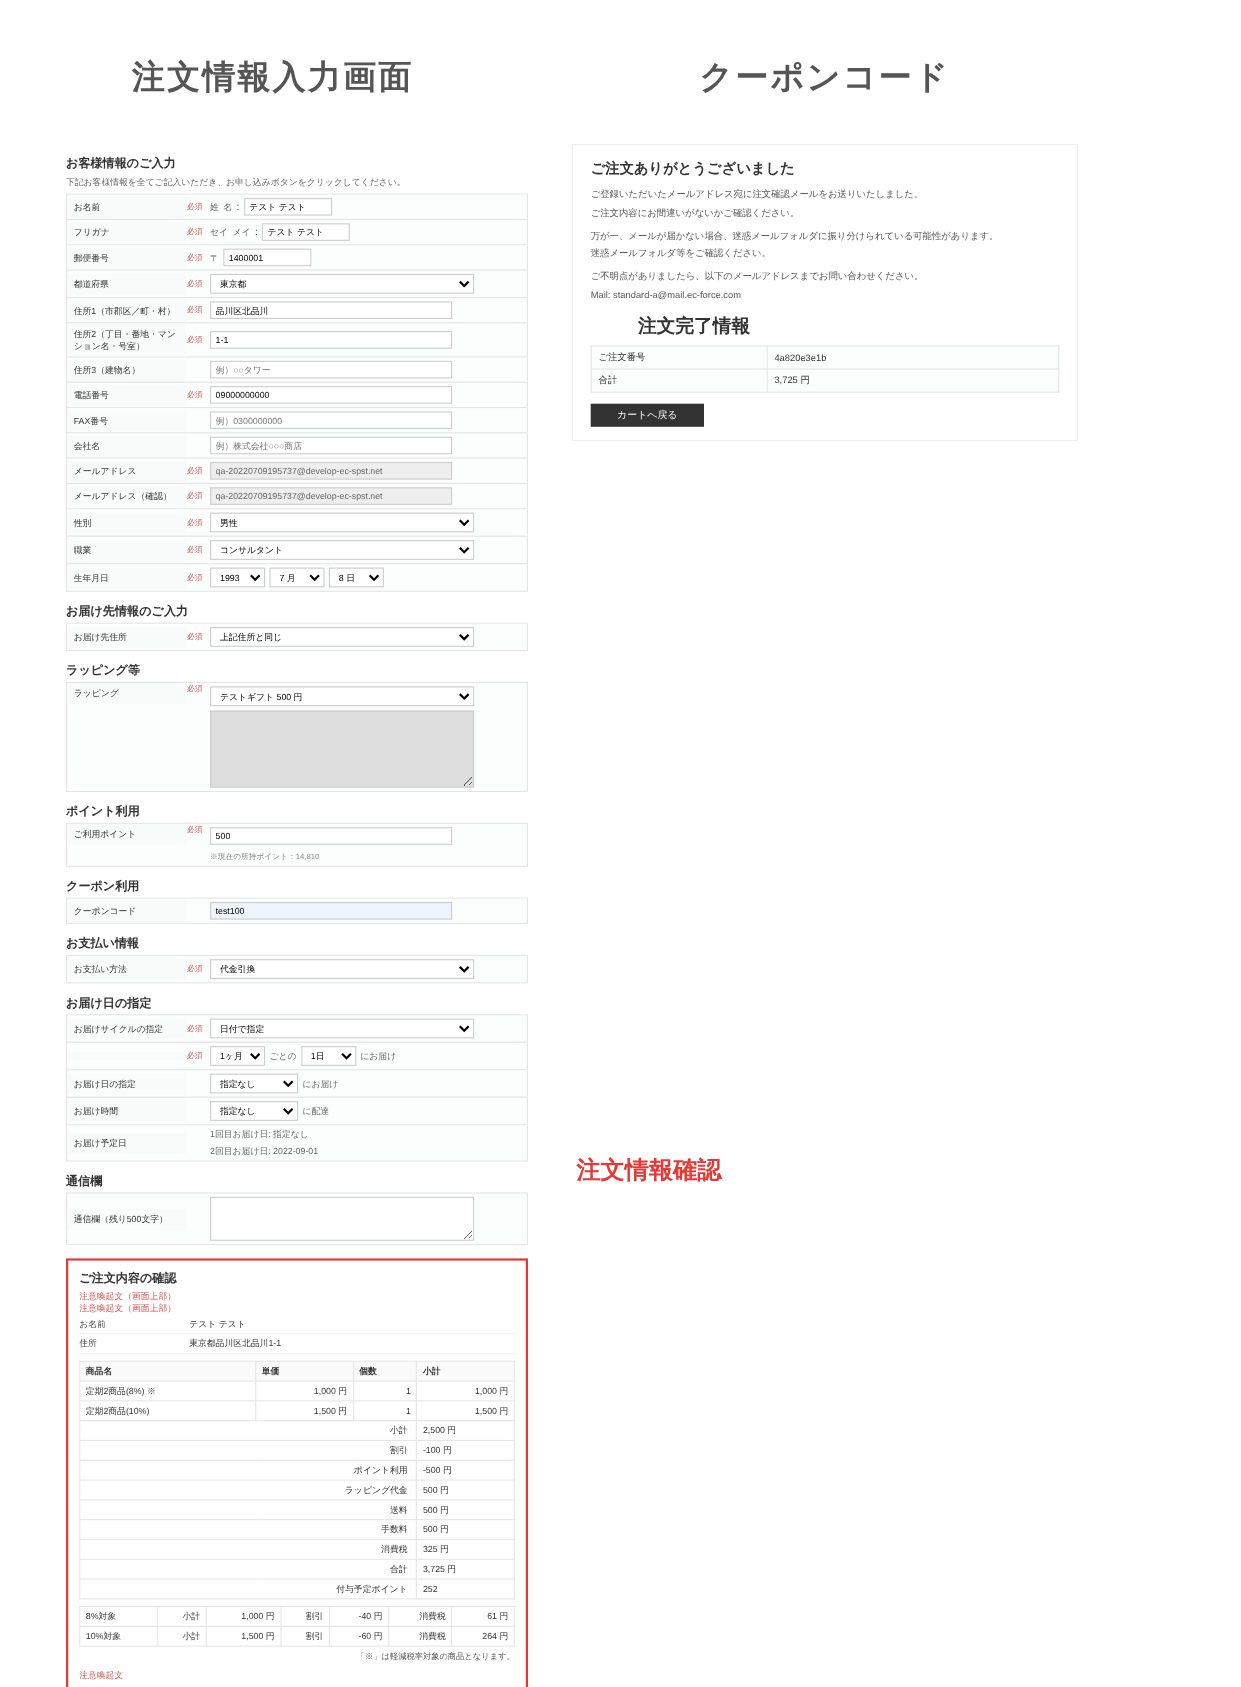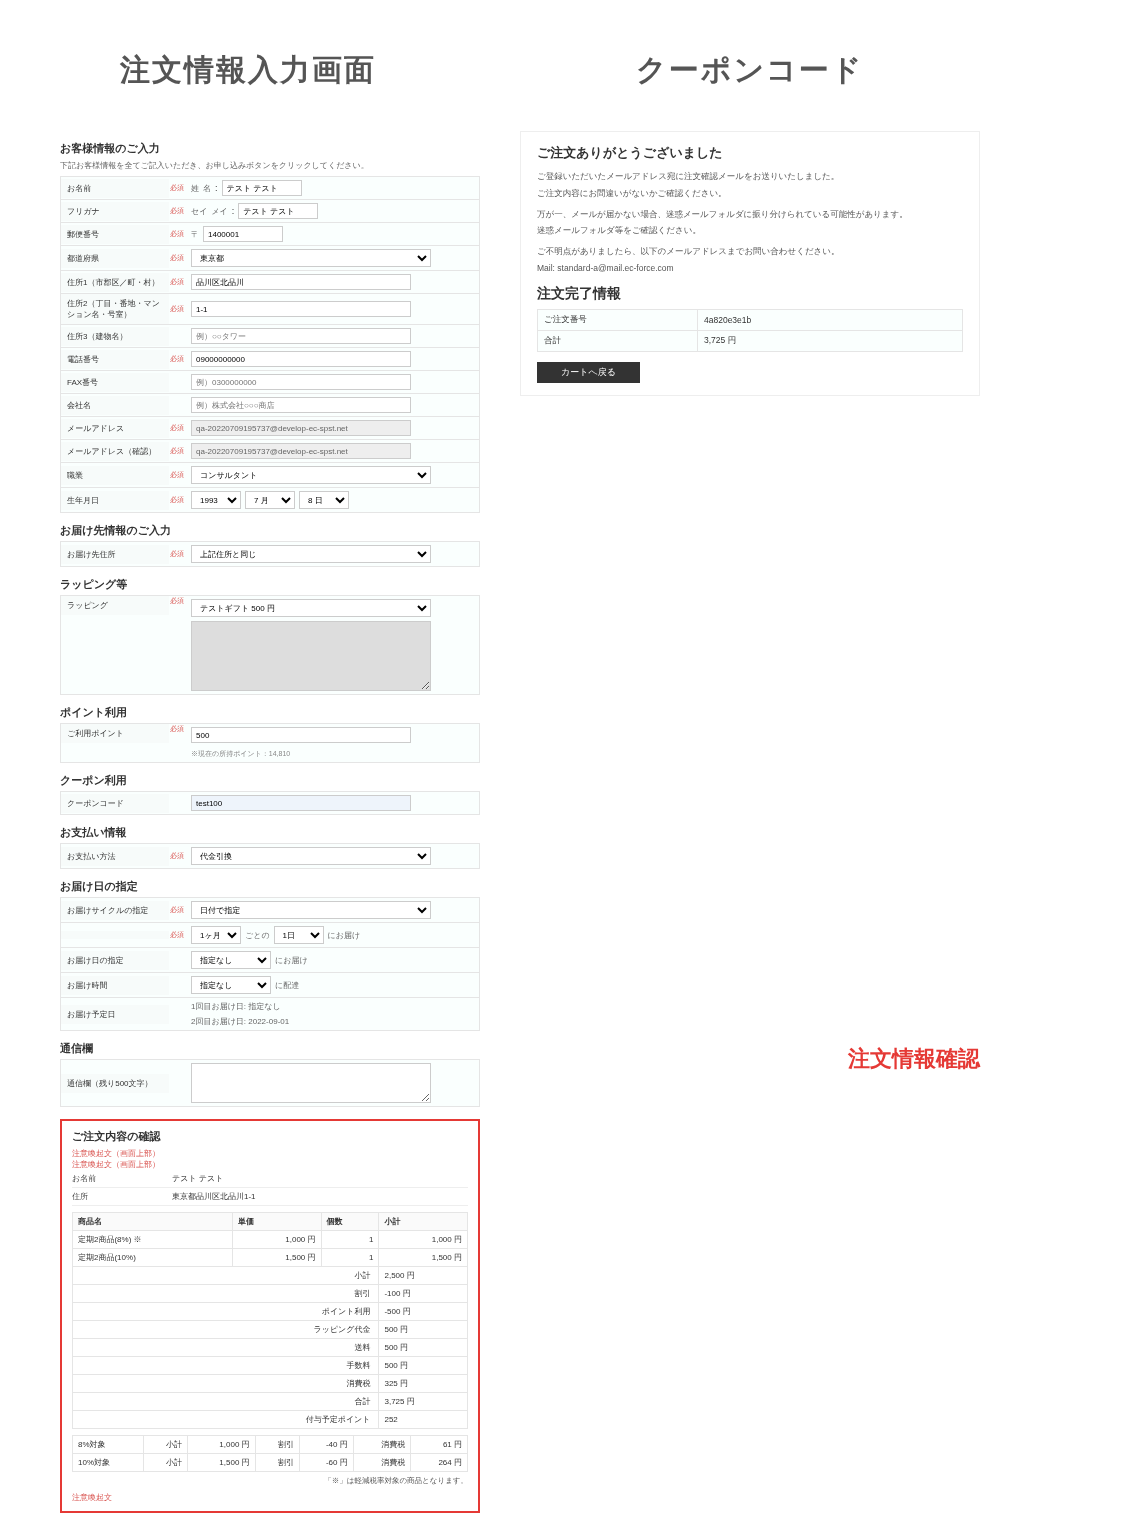--- a/index.html
+++ b/index.html
@@ -114,32 +114,31 @@
   table.tax-tbl { width: 100%; border-collapse: collapse; margin-top: 6px; font-size: 8px; }
   table.tax-tbl td { border: 1px solid #e5e5e5; padding: 3px 5px; }
 
   .confirm-heading {
     font-size: 22px;
     color: #e53935;
     font-weight: 600;
     margin: 20px 0 0 4px;
     position: relative;
     top: 8px;
-    text-align: right;
   }
 
   
   .thanks-card {
     border: 1px solid #eee;
     padding: 12px 16px;
     font-size: 9px;
   }
   .thanks-card .ttl { font-size: 13px; font-weight: 600; margin-bottom: 8px; }
   .thanks-card p { font-size: 8.5px; color: #555; margin: 4px 0; line-height: 1.5; }
-  .thanks-card .sub { font-size: 14px; font-weight: 600; margin-top: 10px; }
+  .thanks-card .sub { font-size: 17px; font-weight: 600; margin-top: 10px; margin-left: 43px; }
   table.thanks-tbl { width: 100%; border-collapse: collapse; margin-top: 6px; font-size: 8.5px; }
   table.thanks-tbl td { border: 1px solid #e5e5e5; padding: 4px 6px; background: #fafffe; }
   table.thanks-tbl td:first-child { width: 160px; }
   .btn-back { background: #333; color: #fff; font-size: 9px; padding: 4px 24px; border: none; margin-top: 10px; cursor: pointer; }
 </style>
 </head>
 <body>
 
 <div class="top-titles">
   <h1>注文情報入力画面</h1>
@@ -248,20 +247,27 @@
       </div>
 
       <div class="form-row">
         <div class="form-label">メールアドレス（確認）</div>
         <div class="req-col">必須</div>
         <div class="form-field">
             <input type="text" readonly="" class="inp-lg" value="qa-20220709195737@develop-ec-spst.net" style="">
           </div>
       </div>
 
+      <div class="form-row">
+        <div class="form-label">性別</div>
+        <div class="req-col">必須</div>
+        <div class="form-field">
+            <select class="sel-full"><option>男性</option></select>
+          </div>
+      </div>
 
       <div class="form-row">
         <div class="form-label">職業</div>
         <div class="req-col">必須</div>
         <div class="form-field">
             <select class="sel-full"><option>コンサルタント</option></select>
           </div>
       </div>
 
       <div class="form-row">

